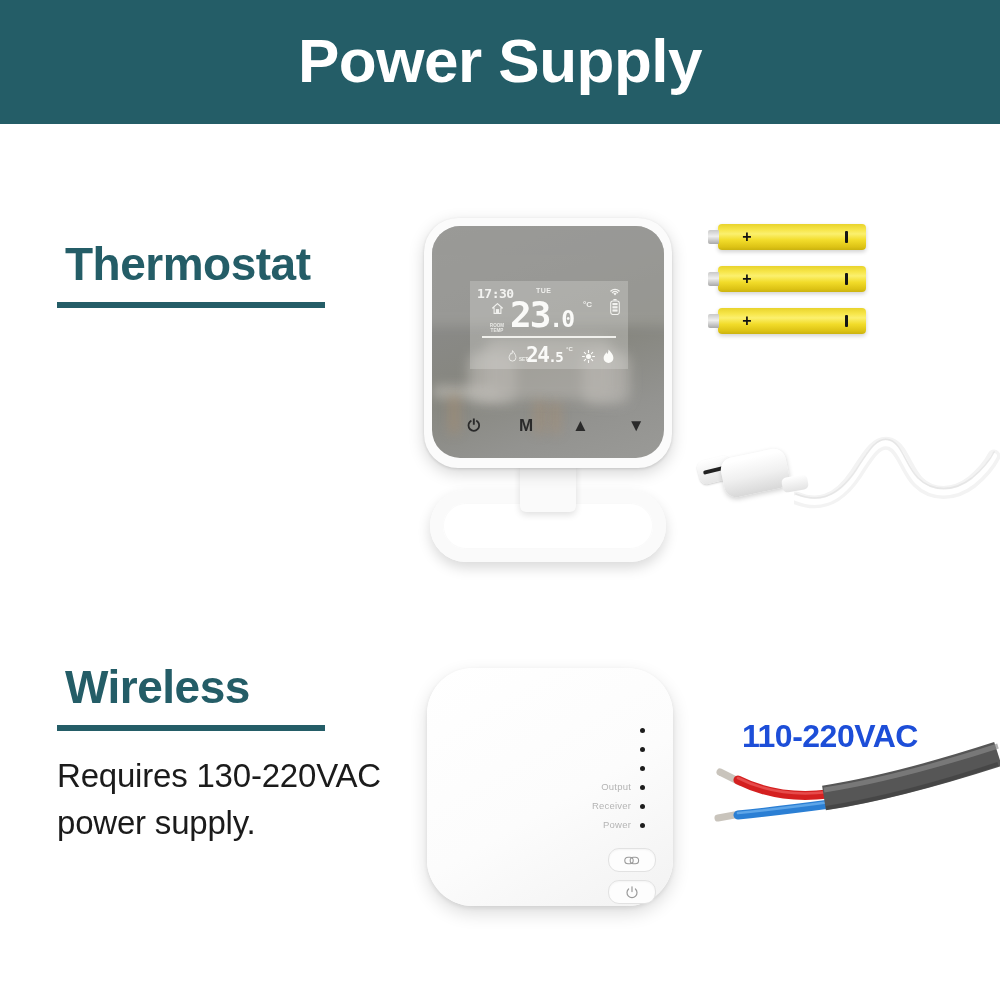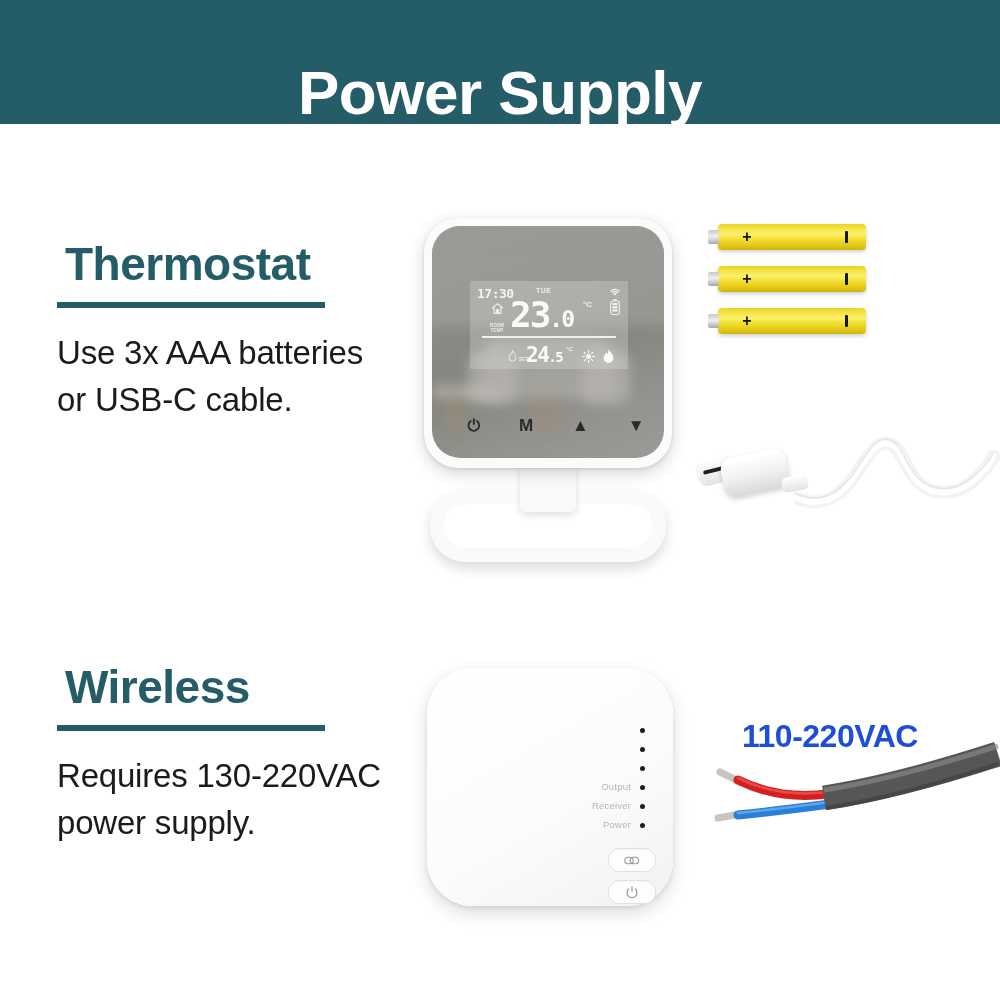--- a/index.html
+++ b/index.html
@@ -9,21 +9,21 @@
     font-family:"Liberation Sans", sans-serif;
     overflow:hidden;
     position:relative;
   }
   .page{position:relative;width:1000px;height:1000px;}
 
   
   .banner{
     position:absolute;left:0;top:0;width:1000px;height:124px;
     background:#245d67;
-    display:flex;align-items:flex-end;justify-content:center;
+    display:flex;align-items:center;justify-content:center;
   }
   .banner-title{
     color:#ffffff;font-weight:bold;font-size:62px;letter-spacing:-0.5px;
     line-height:1;margin-top:-2px;
   }
 
   
   .section{position:absolute;left:57px;width:330px;}
   .sec-thermostat{top:232px;}
   .sec-receiver{top:655px;}
@@ -210,21 +210,20 @@
 
 <div class="page">
 
   <div class="banner">
     <div class="banner-title">Power Supply</div>
   </div>
 
   <div class="section sec-thermostat">
     <div class="sec-head">Thermostat</div>
     <div class="sec-rule"></div>
-    <div class="sec-body">Use 3x AAA batteries or USB-C cable.</div>
   </div>
 
   <div class="section sec-receiver">
     <div class="sec-head">Wireless</div>
     <div class="sec-rule"></div>
     <div class="sec-body">Requires 130-220VAC power supply.</div>
   </div>
 
   <div class="thermo-wrap">
 

